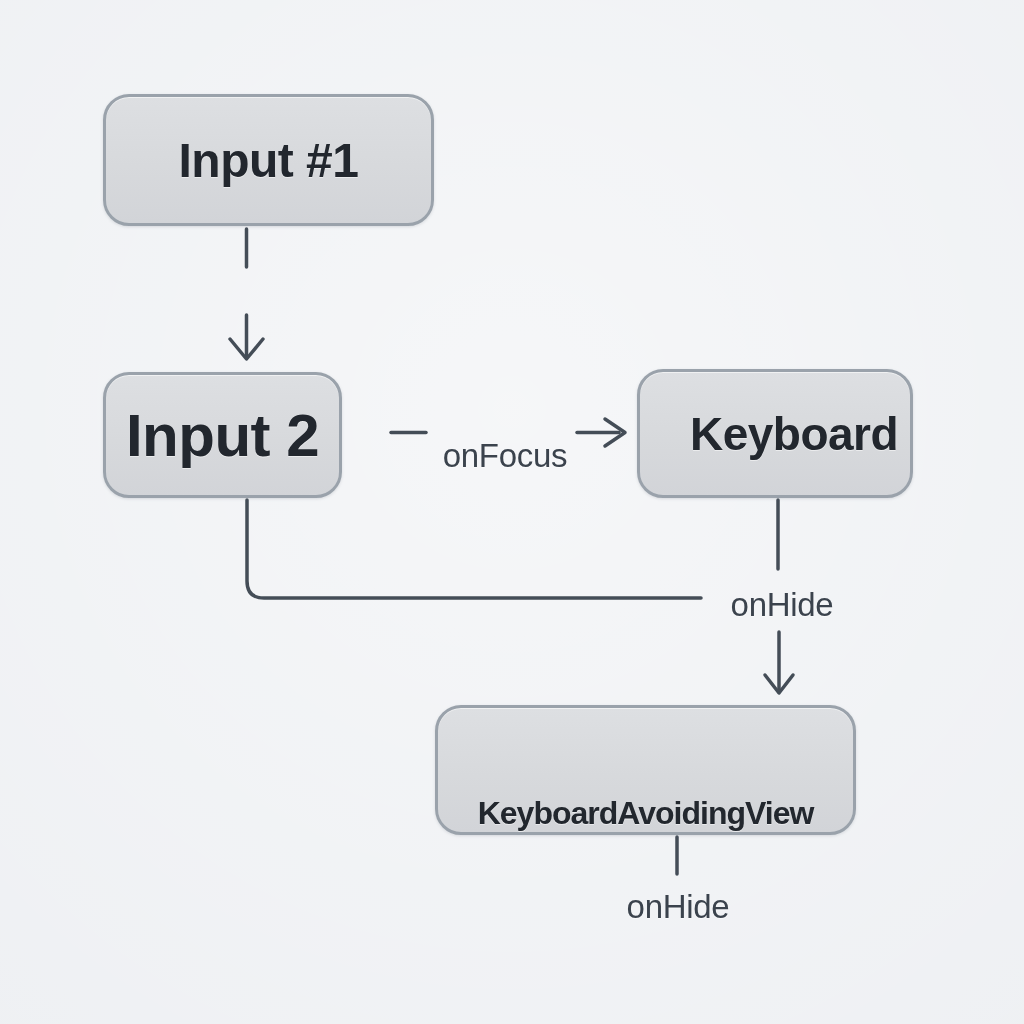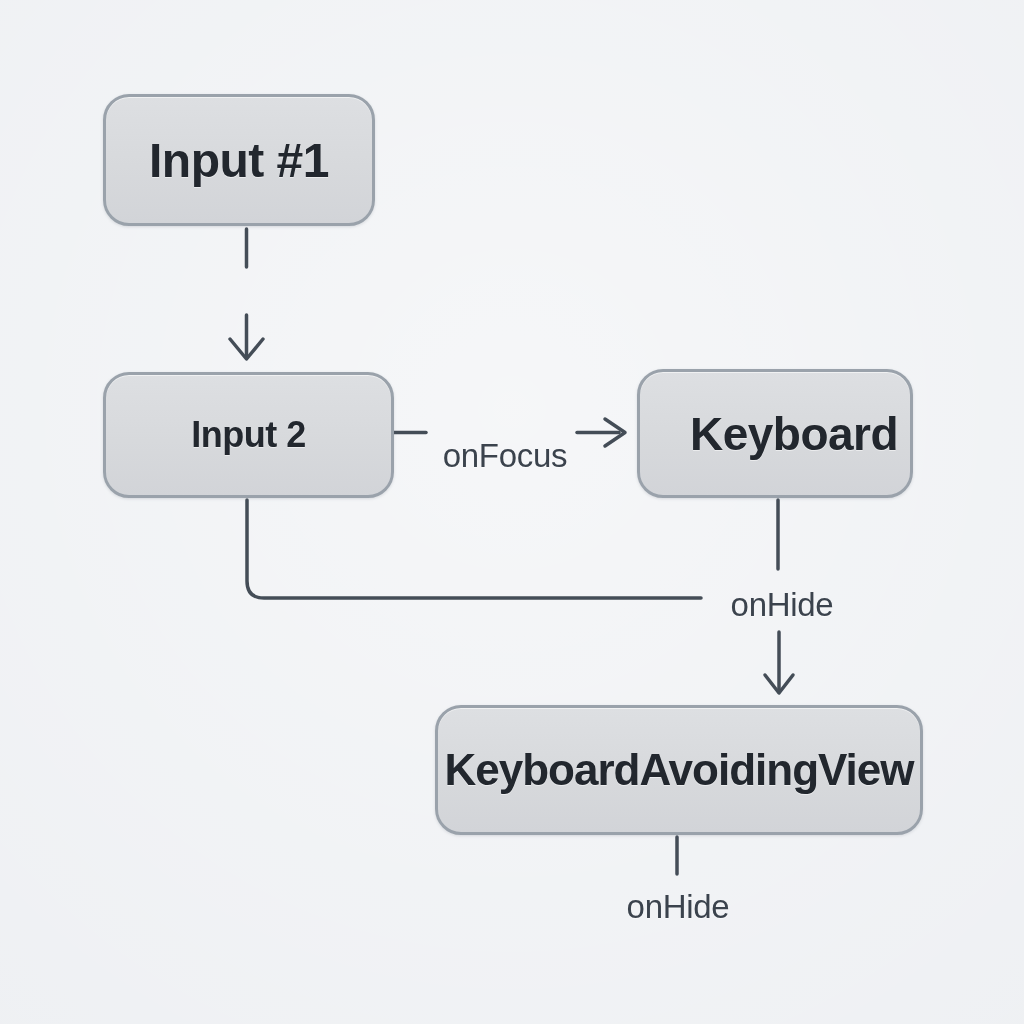--- a/index.html
+++ b/index.html
@@ -43,24 +43,24 @@
     border: 3px solid #9aa2ab;
     border-radius: 26px;
     box-sizing: border-box;
     box-shadow: 0 1px 3px rgba(110,120,132,0.22), inset 0 1px 0 rgba(255,255,255,0.55);
     color: #22272e;
     font-weight: 700;
     letter-spacing: -0.5px;
     text-shadow: 0 1px 0 rgba(255,255,255,0.5);
     white-space: nowrap;
   }
-  #node-input1   { left:103px; top:94px;  width:272px; height:132px; font-size:48px; }
-  #node-input2   { left:103px; top:372px; width:291px; height:126px; font-size:36px; }
+  #node-input1   { left:103px; top:94px;  width:331px; height:132px; font-size:48px; }
+  #node-input2   { left:103px; top:372px; width:239px; height:126px; font-size:60px; }
   #node-keyboard { left:637px; top:369px; width:276px; height:129px; font-size:46px;padding-left:38px; }
-  #node-kav      { left:435px; top:705px; width:488px; height:130px; font-size:44px; letter-spacing:-1px; }
+  #node-kav      { left:435px; top:705px; width:421px; height:130px; font-size:32px; letter-spacing:-1px;align-items:flex-end; }
 
   .edge-label {
     position: absolute;
     transform: translate(-50%, -50%);
     color: #3b434d;
     font-size: 34px;
     font-weight: 400;
     letter-spacing: -0.3px;
     white-space: nowrap;
     text-shadow: 0 1px 0 rgba(255,255,255,0.55);

